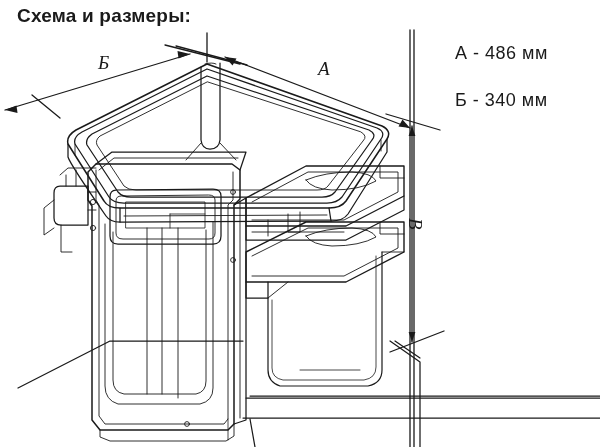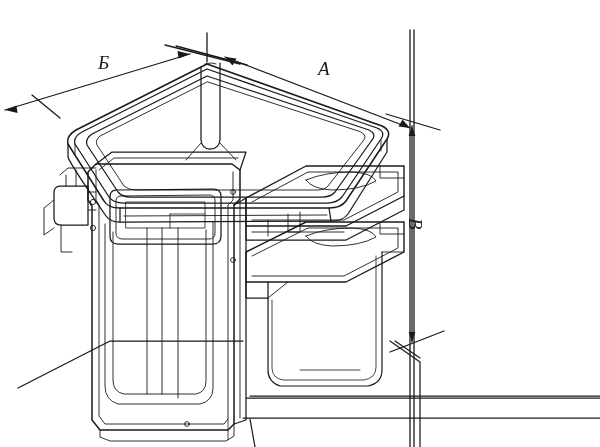--- a/index.html
+++ b/index.html
@@ -64,20 +64,21 @@
     top: 218px;
     transform: rotate(90deg);
     transform-origin: left top;
   }
 </style>
 </head>
 <body>
 
 <div id="stage">
 
+  <div class="title">Схема и размеры:</div>
 
   <svg class="draw" viewBox="0 0 600 447" fill="none" stroke="#1a1a1a" stroke-width="1.25" stroke-linecap="round" stroke-linejoin="round">
 
     <g>
       <path d="M 18 388 L 110 341 L 243 341"></path>
       <path d="M 243 418 L 600 418"></path>
       <path d="M 246 398 L 600 398"></path>
       <path d="M 250 396 L 600 396"></path>
       <path d="M 390 341 L 420 362 L 420 447"></path>
       <path d="M 395 341 L 420 358"></path>
@@ -236,15 +237,21 @@
       <path d="M 100 430 L 100 437 L 110 441 L 226 441 L 234 436 L 234 424" stroke-width="0.9"></path>
       <path d="M 228 419 L 228 440" stroke-width="0.8"></path>
     </g>
   </svg>
 
   <div class="dimlabel" id="lbl-a">А</div>
   <div class="dimlabel" id="lbl-b">Б</div>
   <div class="dimlabel" id="lbl-v">В</div>
 
   <div class="legend">
+    <div class="legend-row">
+      <span>А - 486 мм</span>
+    </div>
+    <div class="legend-row">
+      <span>Б - 340 мм</span>
+    </div>
   </div>
 
 </div>
 
 </body></html>

